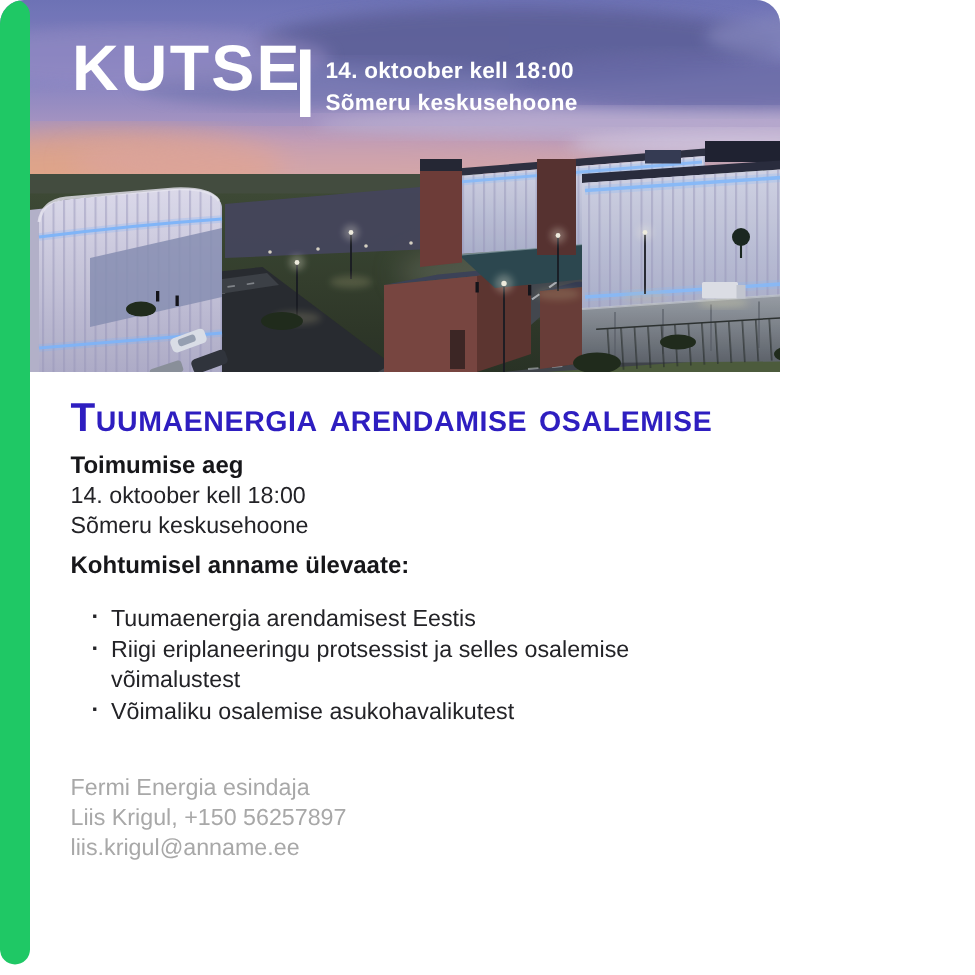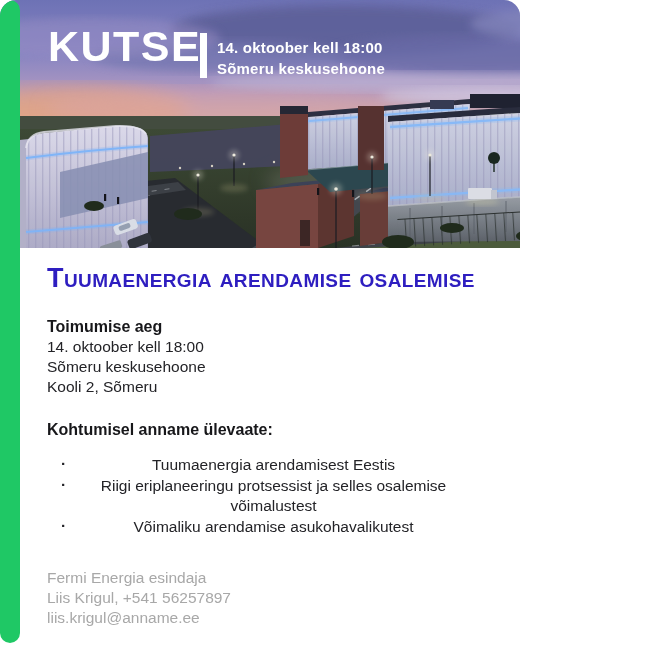--- a/index.html
+++ b/index.html
@@ -17,24 +17,24 @@
   
   .header-overlay{position:absolute;left:0;top:0;width:650px;height:110px;z-index:6;color:#ffffff;}
   .brand{position:absolute;left:48px;top:25px;font-size:43px;font-weight:800;letter-spacing:1.5px;line-height:1;}
   .brand-divider{position:absolute;left:200px;top:33px;width:7px;height:45px;background:#ffffff;}
   .header-meta{position:absolute;left:217px;top:37px;font-size:15px;font-weight:700;line-height:21px;letter-spacing:.2px;}
 
   
   .content{position:absolute;left:47px;top:248px;right:28px;z-index:4;color:#232327;}
   .title{margin:15px 0 0 0;font-size:27px;font-weight:800;color:#2e1ec0;
     font-variant:small-caps;letter-spacing:.4px;white-space:nowrap;line-height:1.15;}
-  .block-heading{margin-top:23px;font-size:16px;font-weight:700;color:#17171a;line-height:20px;}
+  .block-heading{margin-top:7px;font-size:16px;font-weight:700;color:#17171a;line-height:20px;}
   .body-line{font-size:15.5px;line-height:20px;}
   .agenda{list-style:none;margin:15px 0 0 0;padding:0 0 0 14px;max-width:412px;}
-  .agenda li{position:relative;padding-left:13px;font-size:15.5px;line-height:20px;margin-bottom:1px;text-align:center;}
+  .agenda li{position:relative;padding-left:13px;font-size:15.5px;line-height:20px;margin-bottom:1px;}
   .agenda li::before{content:"·";position:absolute;left:0;top:-1px;font-weight:700;}
   .contact{margin-top:31px;}
   .contact-line{color:#a8a8a8;font-size:15.5px;line-height:20px;}
 
   
   .logo{position:absolute;left:560px;top:560px;width:90px;height:90px;z-index:4;}
   .logo-circle{position:absolute;left:25px;top:13px;width:49px;height:49px;border:4px solid #1d18b5;border-radius:50%;}
   .logo-f{position:absolute;left:8px;top:12px;font-size:48px;line-height:1;font-weight:700;color:#1d18b5;
     -webkit-text-stroke:2.2px #1d18b5;letter-spacing:0;}
   .logo-dot-green{position:absolute;left:51px;top:41px;width:9px;height:9px;border-radius:50%;background:#2bd06a;}
@@ -262,32 +262,31 @@
   </div>
 
   <div class="green-stripe"></div>
 
   <div class="content">
     <h1 class="title">Tuumaenergia arendamise osalemise</h1>
 
     <div class="block-heading">Toimumise aeg</div>
     <div class="body-line">14. oktoober kell 18:00</div>
     <div class="body-line">Sõmeru keskusehoone</div>
-    <div class="body-line">Kooli 2, Sõmeru</div>
 
     <div class="block-heading">Kohtumisel anname ülevaate:</div>
     <ul class="agenda">
       <li>Tuumaenergia arendamisest Eestis</li>
       <li>Riigi eriplaneeringu protsessist ja selles osalemise võimalustest</li>
-      <li>Võimaliku arendamise asukohavalikutest</li>
+      <li>Võimaliku osalemise asukohavalikutest</li>
     </ul>
 
     <div class="contact">
       <div class="contact-line">Fermi Energia esindaja</div>
-      <div class="contact-line">Liis Krigul, +541 56257897</div>
+      <div class="contact-line">Liis Krigul, +150 56257897</div>
       <div class="contact-line">liis.krigul@anname.ee</div>
     </div>
   </div>
 
   <div class="logo">
     <span class="logo-f">F</span>
     <div class="logo-circle"></div>
     <div class="logo-dot-green"></div>
     <div class="logo-dot-blue"></div>
   </div>

